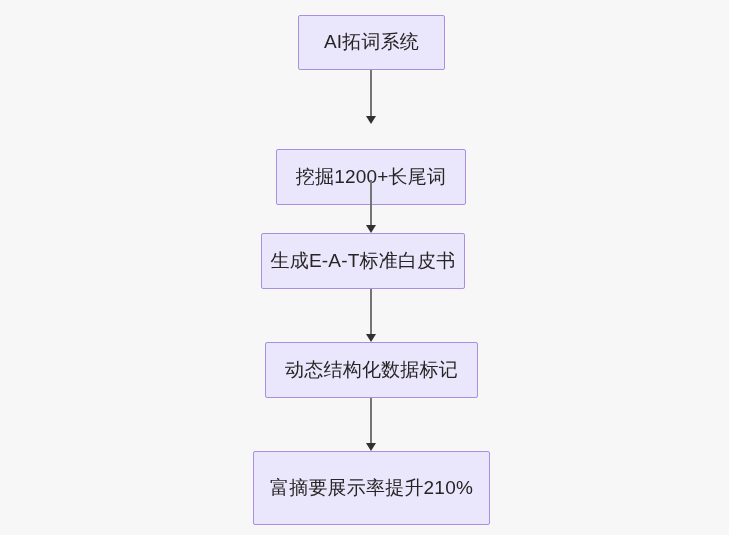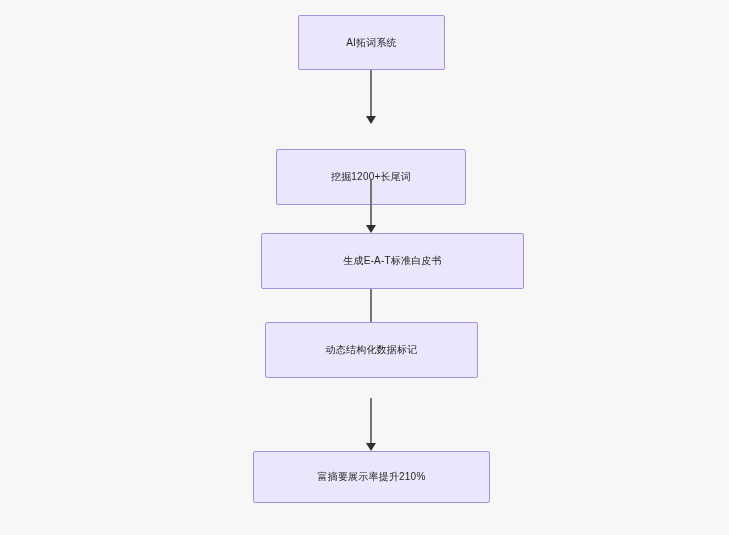--- a/index.html
+++ b/index.html
@@ -24,21 +24,21 @@
   .node {
     position: absolute;
     box-sizing: border-box;
     background: #eae6fc;
     border: 1.4px solid #a98fe0;
     border-radius: 2px;
     display: flex;
     align-items: center;
     justify-content: center;
     color: #272424;
-    font-size: 10px;
+    font-size: 19px;
     line-height: 1.2;
     letter-spacing: 0.2px;
     white-space: nowrap;
     user-select: none;
   }
   .node-label {
     display: block;
     text-align: center;
   }
   .edge {
@@ -80,35 +80,35 @@
 
   <div class="node" style="left:276px; top:124px; width:190px; height:56px;margin-top:25px;">
     <span class="node-label">挖掘1200+长尾词</span>
   </div>
 
   <div class="edge" style="left:371px; top:180px;">
     <div class="edge-line" style="height:46px;"></div>
     <div class="edge-head" style="top:45px;"></div>
   </div>
 
-  <div class="node" style="left:261px; top:233px; width:263px; height:56px;">
+  <div class="node" style="left:261px; top:233px; width:204px; height:56px;">
     <span class="node-label">生成E-A-T标准白皮书</span>
   </div>
 
   <div class="edge" style="left:371px; top:289px;">
     <div class="edge-line" style="height:46px;"></div>
     <div class="edge-head" style="top:45px;"></div>
   </div>
 
-  <div class="node" style="left:265px; top:322px; width:213px; height:56px;">
+  <div class="node" style="left:265px; top:342px; width:213px; height:56px;">
     <span class="node-label">动态结构化数据标记</span>
   </div>
 
   <div class="edge" style="left:371px; top:398px;">
     <div class="edge-line" style="height:46px;"></div>
     <div class="edge-head" style="top:45px;"></div>
   </div>
 
-  <div class="node" style="left:253px; top:451px; width:237px; height:52px;">
+  <div class="node" style="left:253px; top:451px; width:237px; height:74px;">
     <span class="node-label">富摘要展示率提升210%</span>
   </div>
 
 </div>
 
 </body></html>

